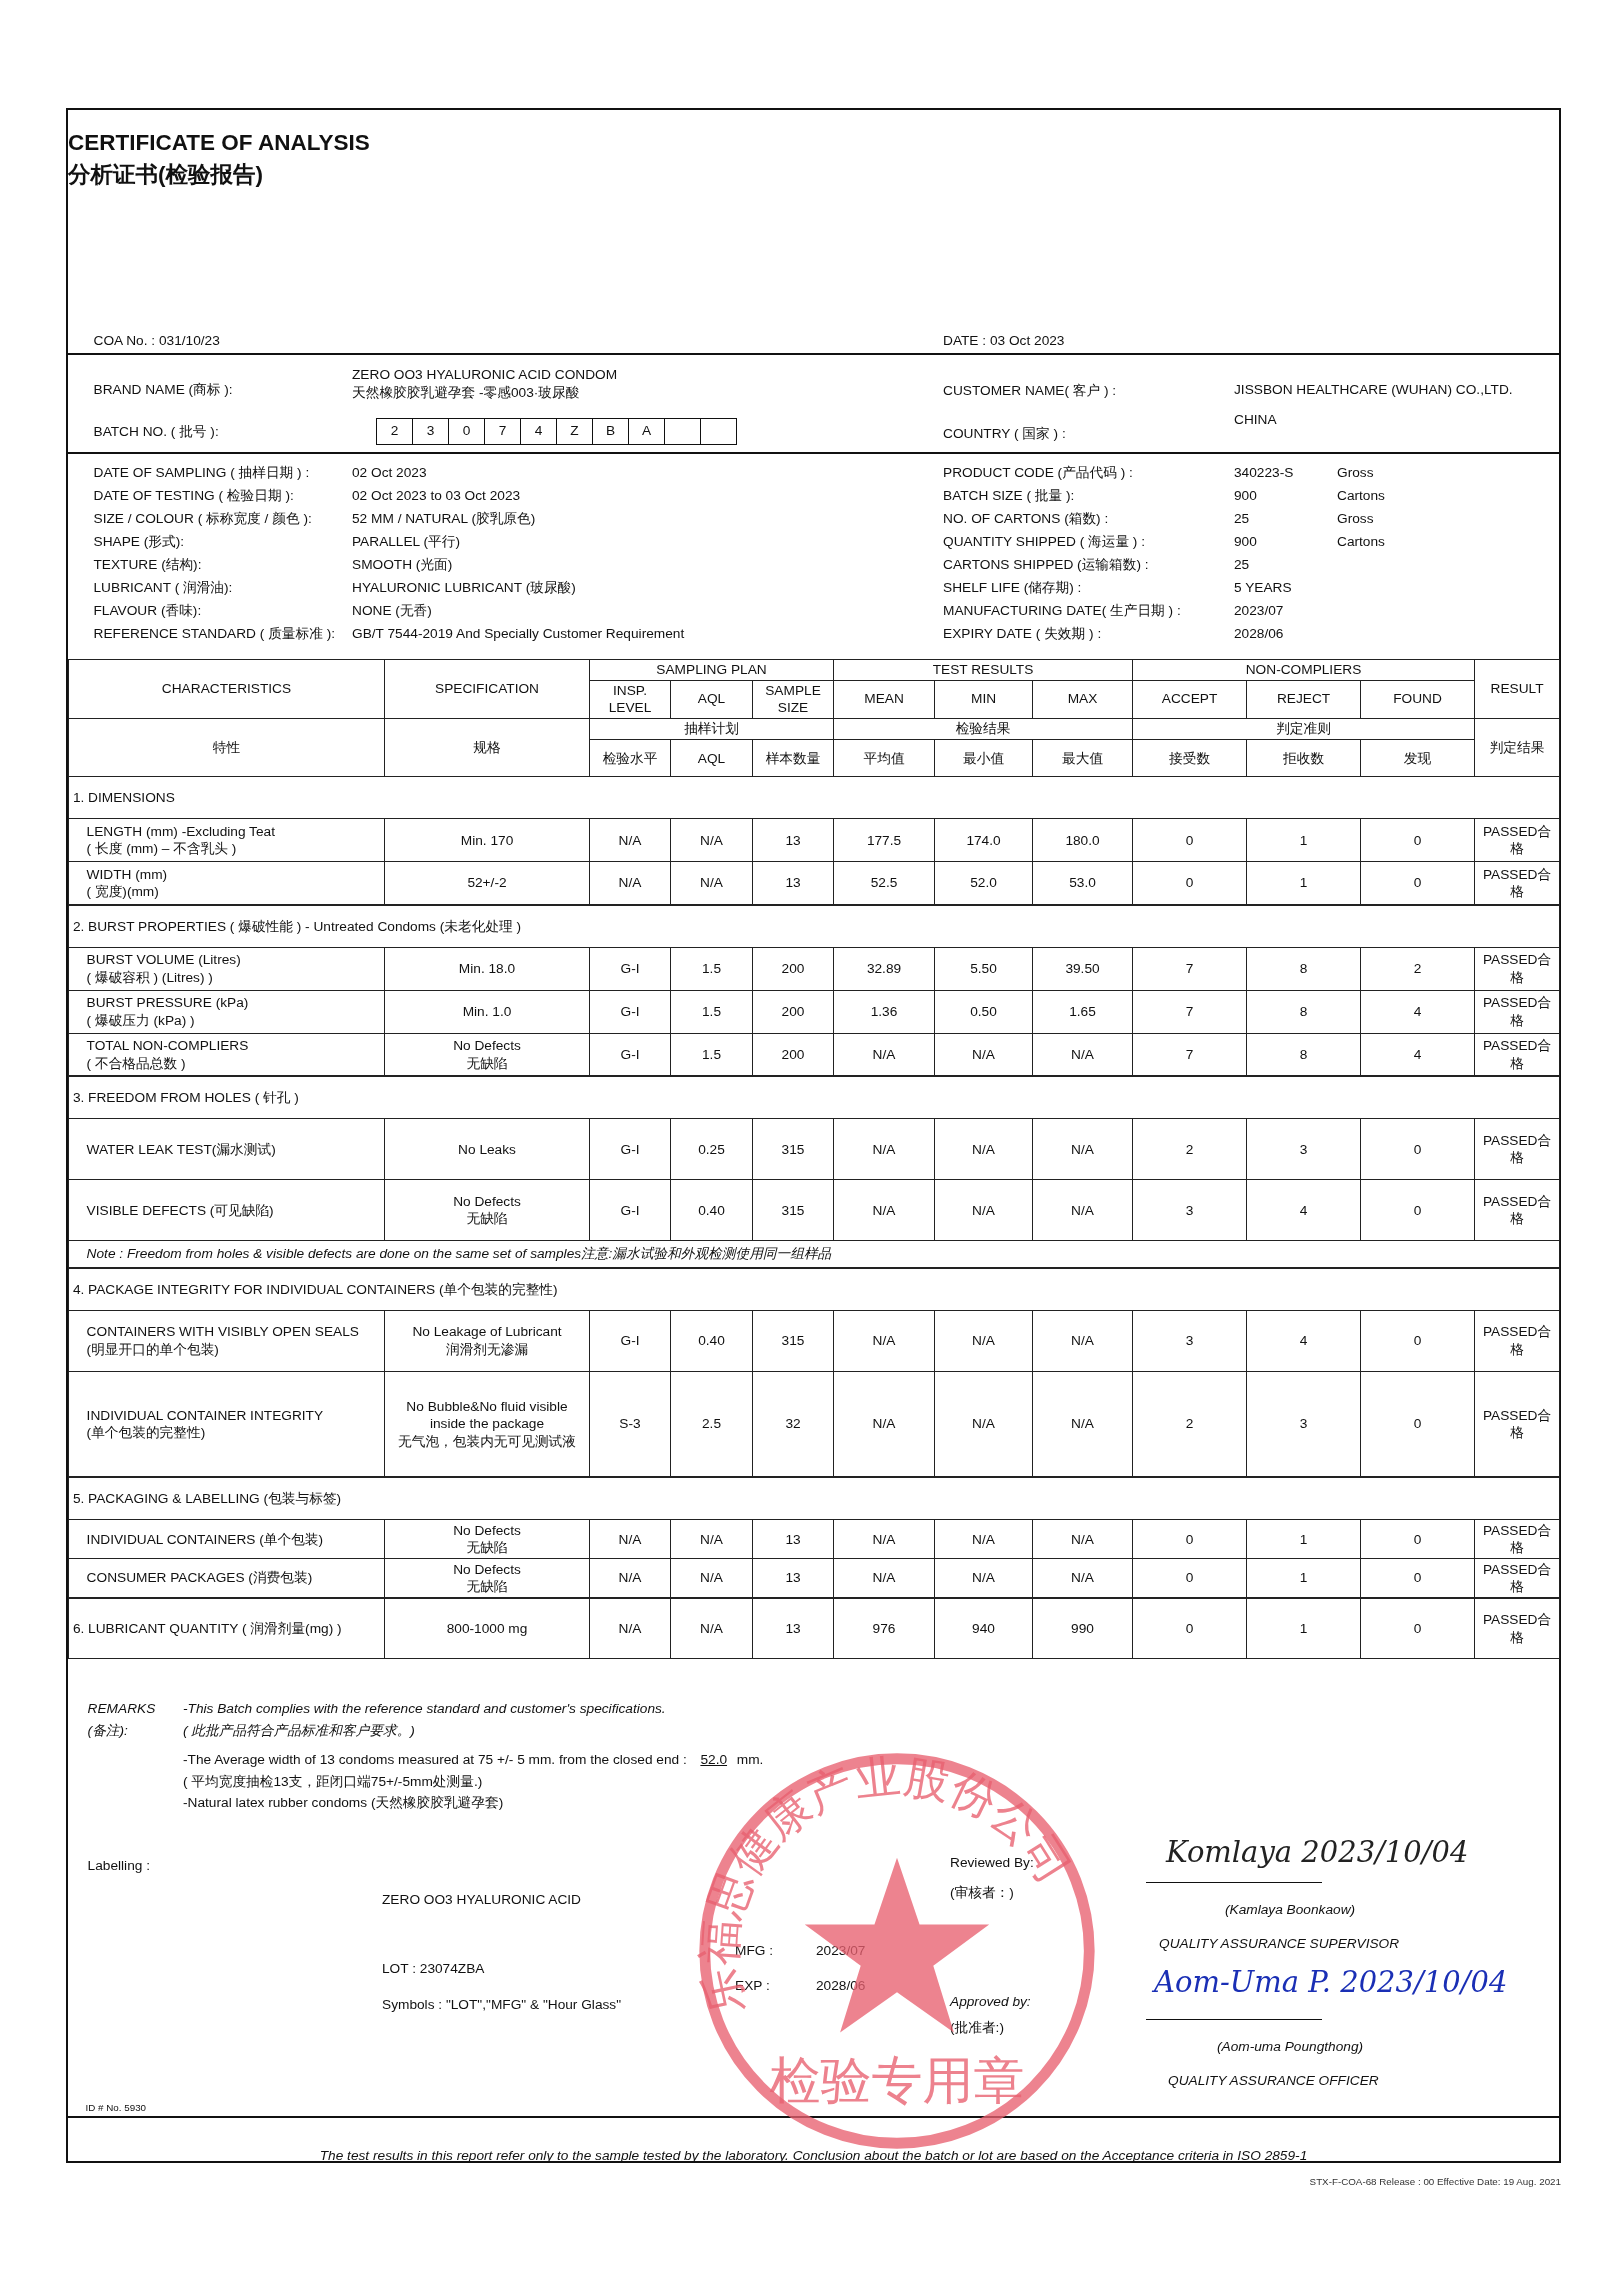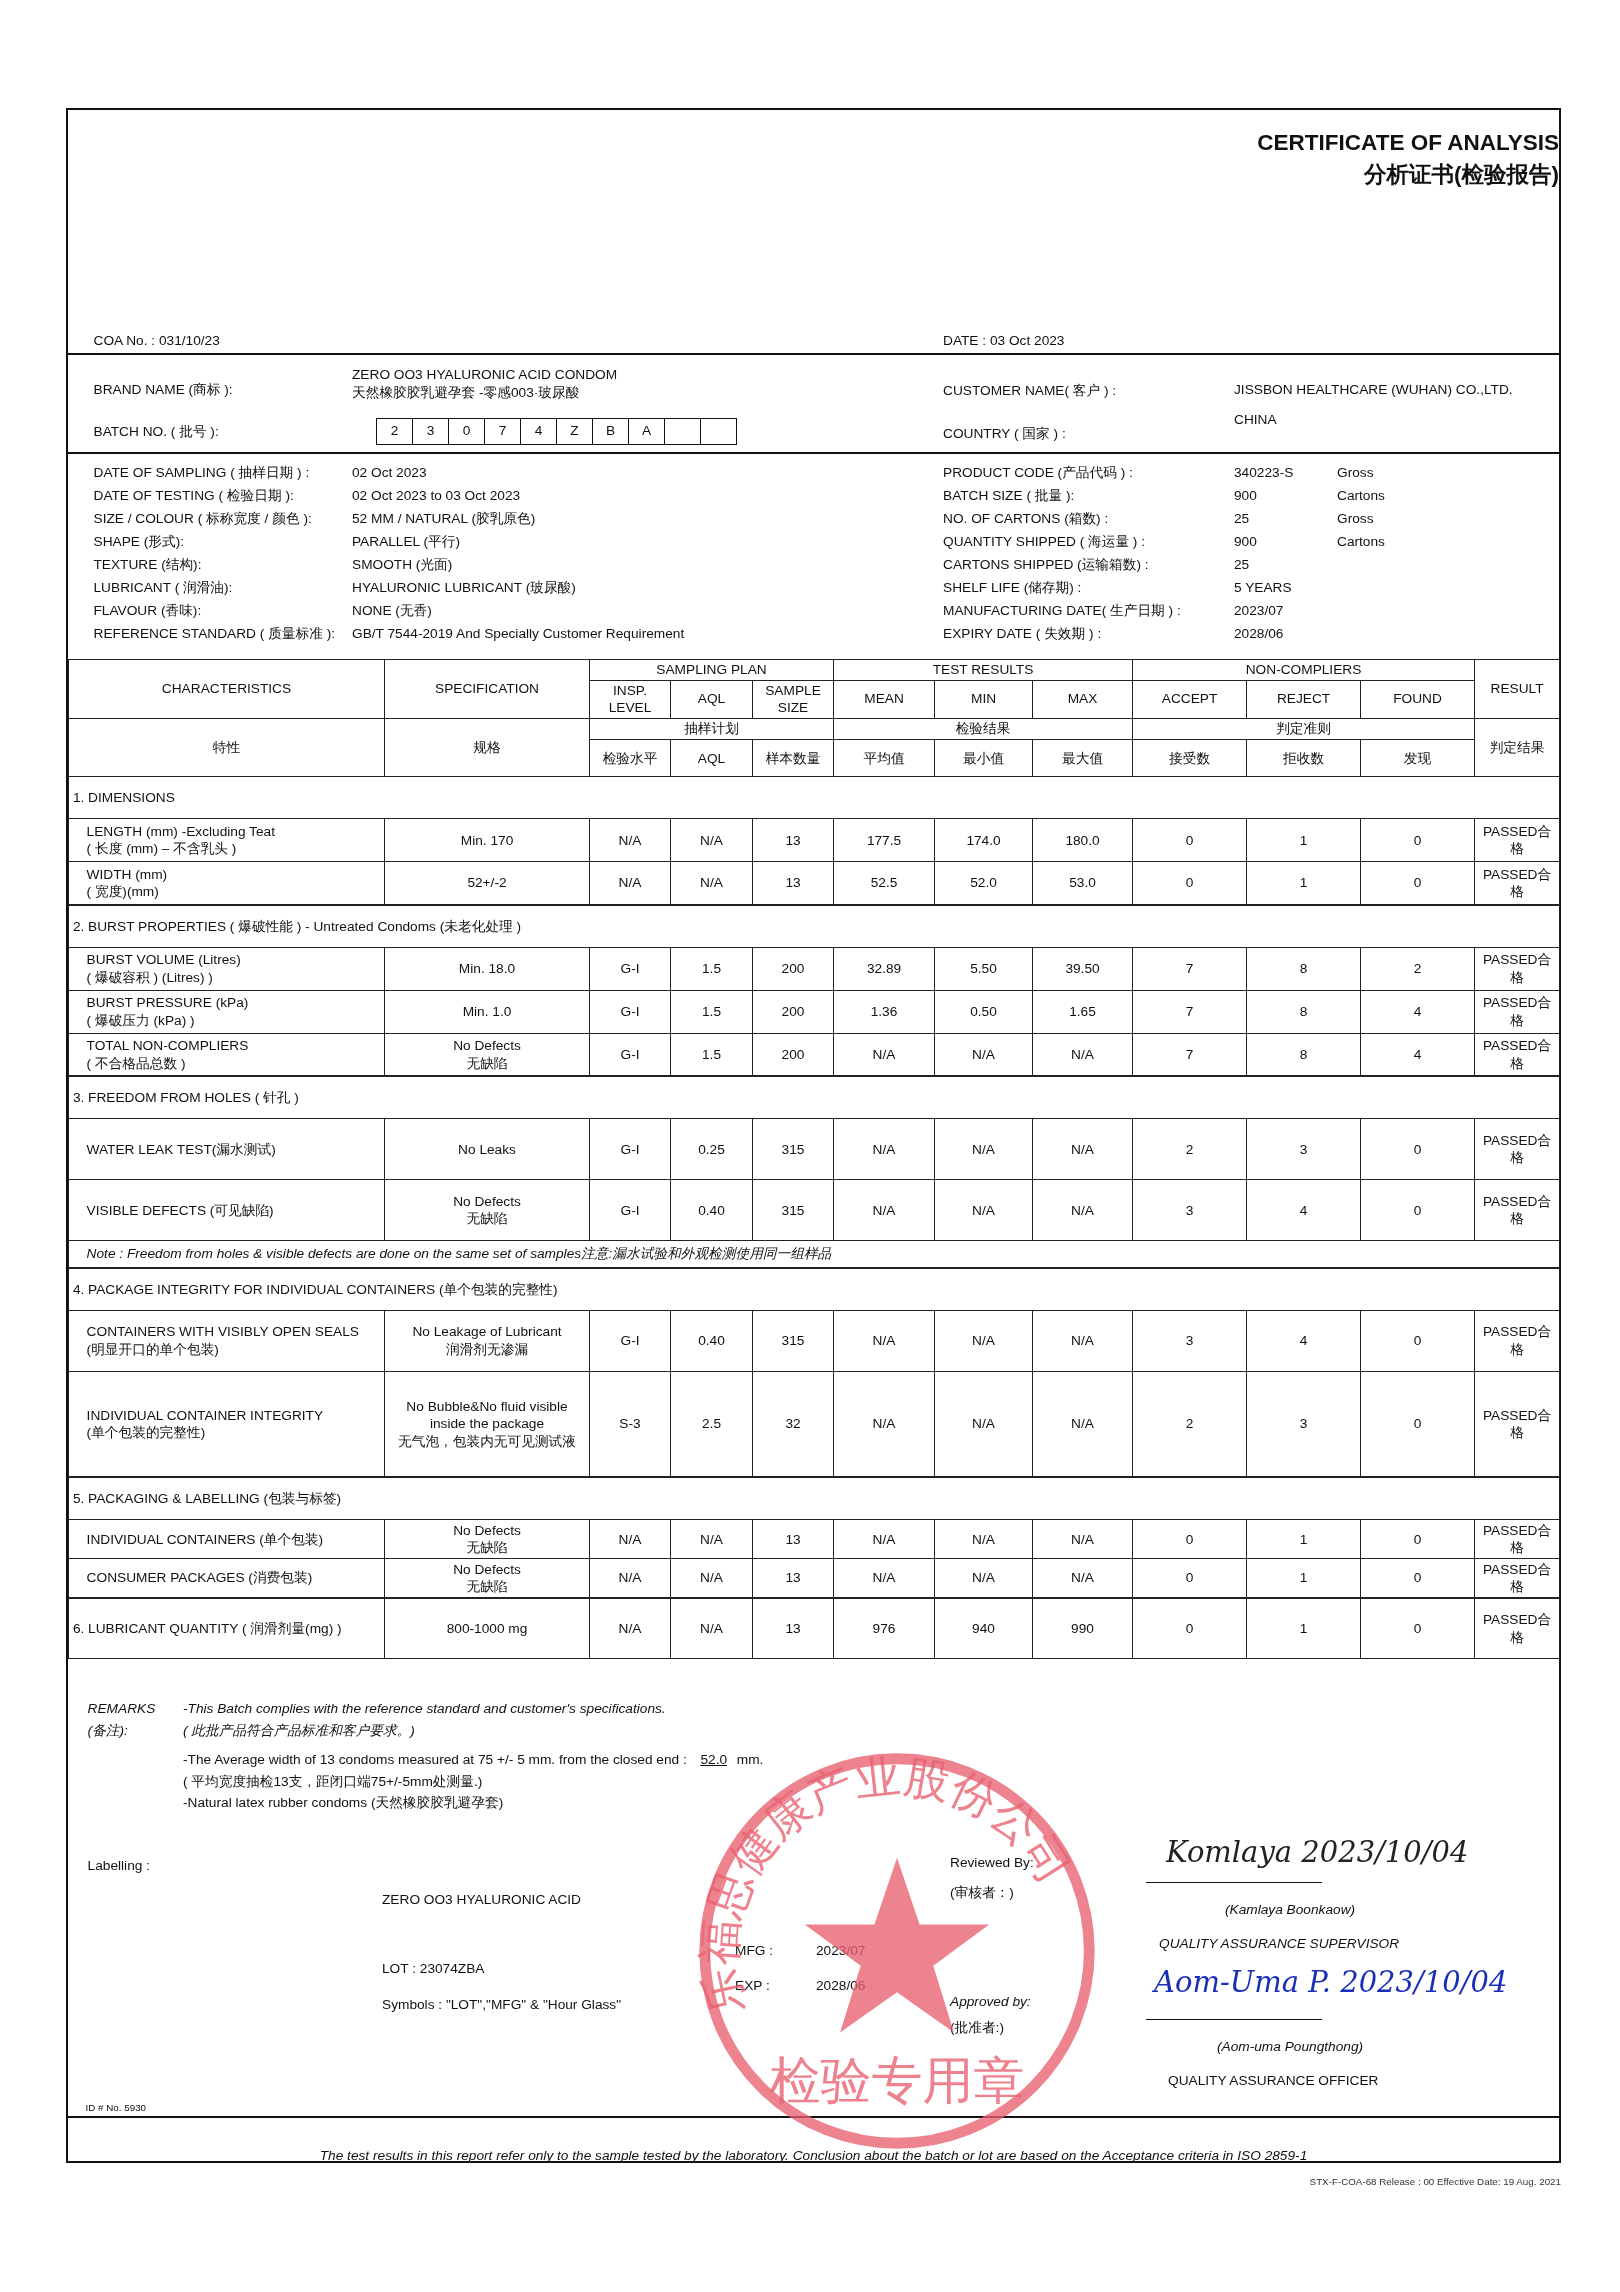--- a/index.html
+++ b/index.html
@@ -1,21 +1,21 @@
 <!DOCTYPE html>
 <html><head>
 <meta charset="utf-8">
 <style>
   html, body { margin:0; padding:0; background:#ffffff; }
   body { width:1620px; height:2293px; position:relative; overflow:hidden;
          font-family:"Liberation Sans", "DejaVu Sans", sans-serif; color:#111; }
   .page { position:absolute; left:66px; top:108px; width:1495px; height:2055px;
           border:2px solid #111; box-sizing:border-box; }
   .abs { position:absolute; white-space:nowrap; }
-  .title { left:0; width:100%; text-align:right; font-weight:bold; font-size:22.5px; }
+  .title { left:0; width:100%; text-align:left; font-weight:bold; font-size:22.5px; }
   .company { right:9.8px; text-align:right; font-size:13.7px; line-height:20.6px; }
   .company .name { font-weight:bold; font-size:12.7px; }
   .lbl { font-size:13.7px; }
   .hr { position:absolute; left:0; width:100%; border-top:2px solid #111; }
   .batch-box { display:flex; border:1.5px solid #111; }
   .batch-cell { width:35px; height:24.5px; border-right:1.5px solid #111; text-align:center;
                 line-height:24.5px; font-size:13.7px; }
   .batch-cell:last-child { border-right:none; }
   table.grid { position:absolute; left:0; top:549px; width:1491px; border-collapse:collapse;
                font-size:13.7px; table-layout:fixed; }
@@ -450,21 +450,21 @@
   <div class="abs sig" style="left:1098px; top:1725px; color:#222;">Komlaya 2023/10/04</div>
   <div class="abs" style="left:1078px; top:1772px; width:176px; border-top:1px solid #111;"></div>
   <div class="abs lbl" style="left:1157px; top:1792px; font-style:italic;">(Kamlaya Boonkaow)</div>
   <div class="abs lbl" style="left:1091px; top:1826px; font-style:italic;">QUALITY ASSURANCE SUPERVISOR</div>
 
   <div class="abs lbl" style="left:882px; top:1884px;font-style:italic;">Approved by:</div>
   <div class="abs lbl" style="left:882px; top:1909px;">(批准者:)</div>
   <div class="abs sig" style="left:1086px; top:1855px; color:#1a2fb5;">Aom-Uma P. 2023/10/04</div>
   <div class="abs" style="left:1078px; top:1909px; width:176px; border-top:1px solid #111;"></div>
   <div class="abs lbl" style="left:1149px; top:1929px; font-style:italic;">(Aom-uma Poungthong)</div>
-  <div class="abs lbl" style="left:1100px; top:1963px; ">QUALITY ASSURANCE OFFICER</div>
+  <div class="abs lbl" style="left:1100px; top:1963px; font-style:italic;">QUALITY ASSURANCE OFFICER</div>
 
   <div class="abs" style="left:17.6px; top:1992px; font-size:9.8px;">ID # No. 5930</div>
   <div class="hr" style="top:2006px;"></div>
 
   <div class="abs footer" style="top:2038px;">The test results in this report refer only to the sample tested by the laboratory. Conclusion about the batch or lot are based on the Acceptance criteria in ISO 2859-1</div>
 </div>
 
 <div class="abs formref">STX-F-COA-68   Release : 00   Effective Date: 19 Aug. 2021</div>
 
 <svg class="stamp" viewBox="0 0 420 420">

